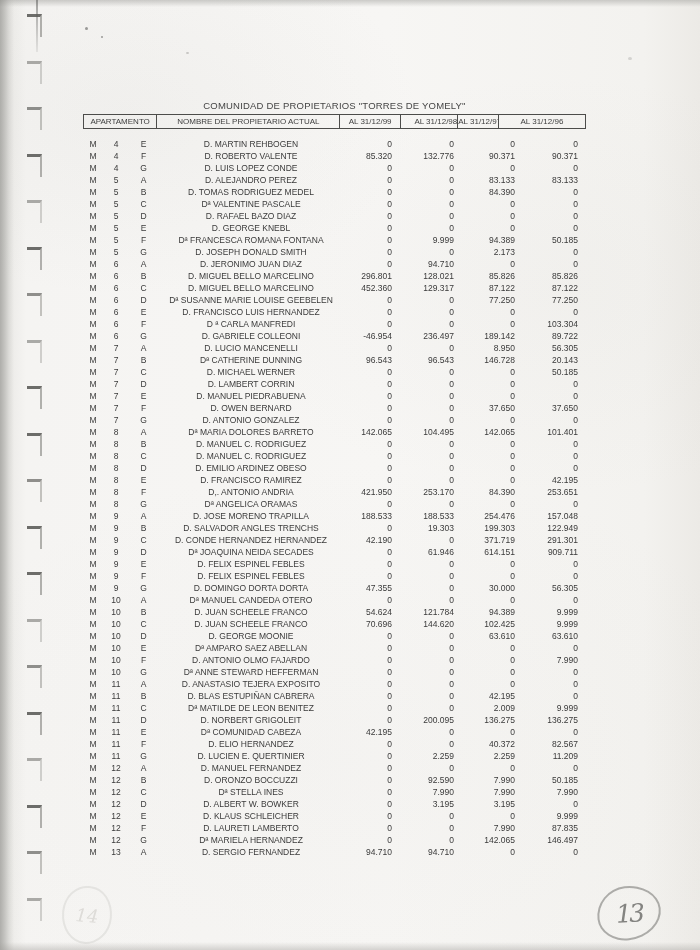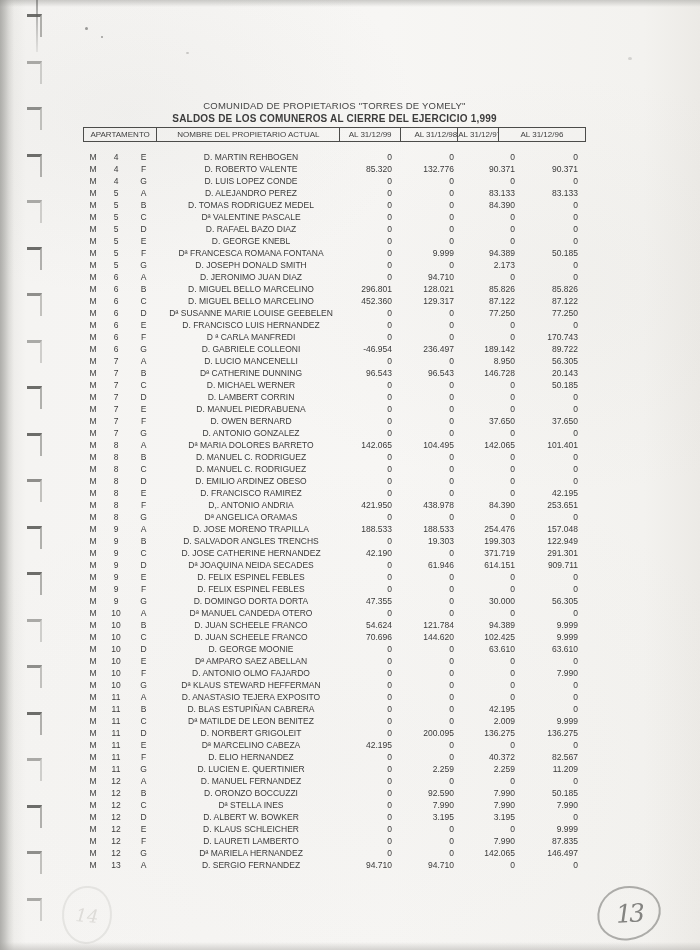--- a/index.html
+++ b/index.html
@@ -144,21 +144,20 @@
     </div>
 
   <div class="pen-line-top"></div>
   <div class="speck s1"></div>
   <div class="speck s2"></div>
   <div class="speck s3"></div>
   <div class="speck s4"></div>
 
   <div class="doc">
     <div class="doc-title">COMUNIDAD DE PROPIETARIOS "TORRES DE YOMELY"</div>
-    <div class="doc-subtitle">SALDOS DE LOS COMUNEROS AL CIERRE DEL EJERCICIO 1,999</div>
 
     <div class="hdr-row">
       <div class="hdr-cell w-apart">APARTAMENTO</div>
       <div class="hdr-cell w-owner">NOMBRE DEL PROPIETARIO ACTUAL</div>
       <div class="hdr-cell w-99">AL 31/12/99</div>
       <div class="hdr-cell w-98">AL 31/12/98</div>
       <div class="hdr-cell w-97">AL 31/12/97</div>
       <div class="hdr-cell w-96">AL 31/12/96</div>
     </div>
 
@@ -329,21 +328,21 @@
   </div>
 
   <div class="tbl-row">
     <span class="c-block">M</span>
     <span class="c-floor">6</span>
     <span class="c-letter">F</span>
     <span class="c-name">D ª CARLA MANFREDI</span>
     <span class="c-n99">0</span>
     <span class="c-n98">0</span>
     <span class="c-n97">0</span>
-    <span class="c-n96">170.743</span>
+    <span class="c-n96">103.304</span>
   </div>
 
   <div class="tbl-row">
     <span class="c-block">M</span>
     <span class="c-floor">6</span>
     <span class="c-letter">G</span>
     <span class="c-name">D. GABRIELE COLLEONI</span>
     <span class="c-n99">-46.954</span>
     <span class="c-n98">236.497</span>
     <span class="c-n97">189.142</span>
@@ -481,21 +480,21 @@
     <span class="c-n97">0</span>
     <span class="c-n96">42.195</span>
   </div>
 
   <div class="tbl-row">
     <span class="c-block">M</span>
     <span class="c-floor">8</span>
     <span class="c-letter">F</span>
     <span class="c-name">D,. ANTONIO ANDRIA</span>
     <span class="c-n99">421.950</span>
-    <span class="c-n98">438.978</span>
+    <span class="c-n98">253.170</span>
     <span class="c-n97">84.390</span>
     <span class="c-n96">253.651</span>
   </div>
 
   <div class="tbl-row">
     <span class="c-block">M</span>
     <span class="c-floor">8</span>
     <span class="c-letter">G</span>
     <span class="c-name">Dª ANGELICA ORAMAS</span>
     <span class="c-n99">0</span>
@@ -523,21 +522,21 @@
     <span class="c-n99">0</span>
     <span class="c-n98">19.303</span>
     <span class="c-n97">199.303</span>
     <span class="c-n96">122.949</span>
   </div>
 
   <div class="tbl-row">
     <span class="c-block">M</span>
     <span class="c-floor">9</span>
     <span class="c-letter">C</span>
-    <span class="c-name">D. JOSE CATHERINE HERNANDEZ</span>
+    <span class="c-name">D. CONDE HERNANDEZ HERNANDEZ</span>
     <span class="c-n99">42.190</span>
     <span class="c-n98">0</span>
     <span class="c-n97">371.719</span>
     <span class="c-n96">291.301</span>
   </div>
 
   <div class="tbl-row">
     <span class="c-block">M</span>
     <span class="c-floor">9</span>
     <span class="c-letter">D</span>
@@ -644,21 +643,21 @@
     <span class="c-n99">0</span>
     <span class="c-n98">0</span>
     <span class="c-n97">0</span>
     <span class="c-n96">7.990</span>
   </div>
 
   <div class="tbl-row">
     <span class="c-block">M</span>
     <span class="c-floor">10</span>
     <span class="c-letter">G</span>
-    <span class="c-name">Dª KLAUS STEWARD HEFFERMAN</span>
+    <span class="c-name">Dª ANNE STEWARD HEFFERMAN</span>
     <span class="c-n99">0</span>
     <span class="c-n98">0</span>
     <span class="c-n97">0</span>
     <span class="c-n96">0</span>
   </div>
 
   <div class="tbl-row">
     <span class="c-block">M</span>
     <span class="c-floor">11</span>
     <span class="c-letter">A</span>
@@ -699,21 +698,21 @@
     <span class="c-n99">0</span>
     <span class="c-n98">200.095</span>
     <span class="c-n97">136.275</span>
     <span class="c-n96">136.275</span>
   </div>
 
   <div class="tbl-row">
     <span class="c-block">M</span>
     <span class="c-floor">11</span>
     <span class="c-letter">E</span>
-    <span class="c-name">Dª MARCELINO CABEZA</span>
+    <span class="c-name">Dª COMUNIDAD CABEZA</span>
     <span class="c-n99">42.195</span>
     <span class="c-n98">0</span>
     <span class="c-n97">0</span>
     <span class="c-n96">0</span>
   </div>
 
   <div class="tbl-row">
     <span class="c-block">M</span>
     <span class="c-floor">11</span>
     <span class="c-letter">F</span>

